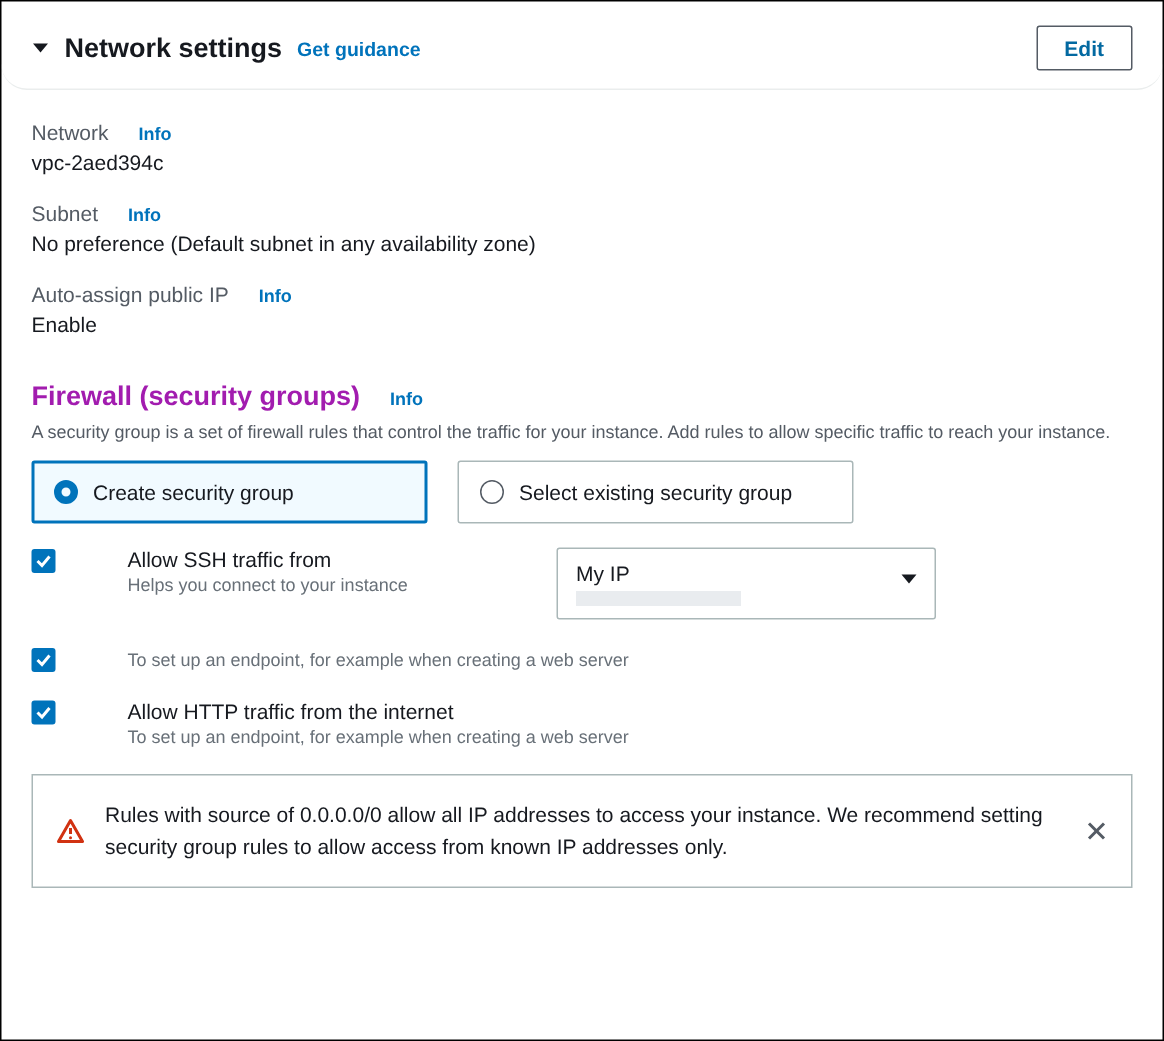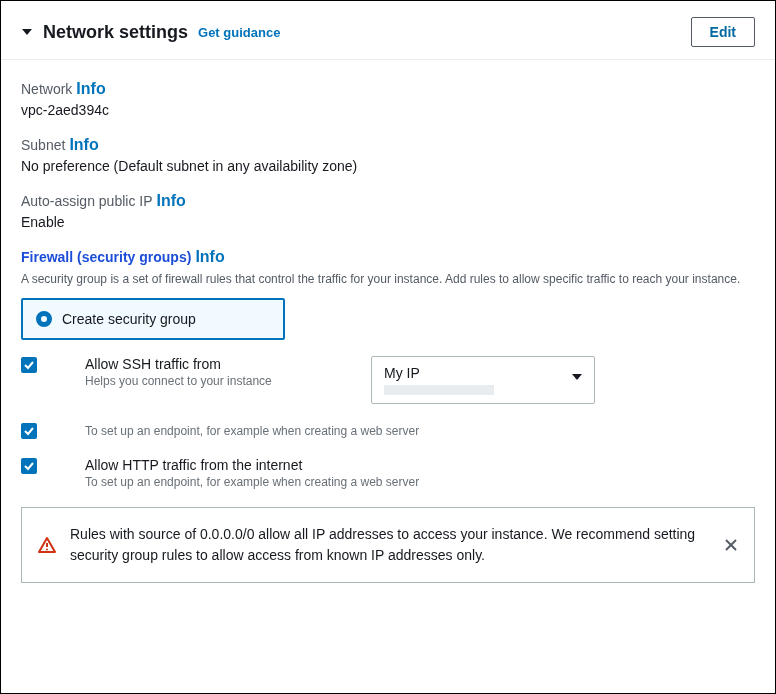--- a/index.html
+++ b/index.html
@@ -1,44 +1,44 @@
 <!DOCTYPE html>
 <html><head>
 <meta charset="utf-8">
 <style>
 * { box-sizing: border-box; margin: 0; padding: 0; }
 body { font-family: "Amazon Ember", "Helvetica Neue", Arial, sans-serif; background: #fff; color: #16191f; font-size: 14px; }
 .panel { border: 1px solid #000; width: 776px; height: 694px; padding: 0; }
-.header { display: flex; align-items: center; padding: 16px 20px 12px 20px; border-bottom: 1px solid #eaeded; }
+.header { display: flex; align-items: center; padding: 16px 20px 12px 20px; border-bottom: 1px solid #eaeded; border-radius: 17px; }
 .caret { margin-right: 10px; display:inline-flex; }
 .title { font-size: 18px; font-weight: 700; margin-right: 10px; }
 .link { color: #0073bb; font-size: 13px; font-weight: 700; cursor: pointer; }
-.link-small { color: #0073bb; font-size: 16px; font-weight: 700; cursor: pointer; margin-left: 4px;}
+.link-small { color: #0073bb; font-size: 12px; font-weight: 700; cursor: pointer; margin-left: 20px;}
 .spacer { flex: 1; }
 .btn-edit { border: 1px solid #545b64; background: #fff; padding: 6px 18px; font-size: 14px; font-weight: 700; cursor: pointer; border-radius: 2px; color:#0369a1; }
 .body { padding: 20px 20px 20px 20px; }
 .field { margin-bottom: 18px; }
 .field-label { color: #545b64; font-size: 14px; margin-bottom: 4px; display: flex; align-items: baseline; }
 .field-value { color: #16191f; font-size: 14px; }
-.firewall-label { font-weight: 700; color: #1d4ed8; font-size: 14px; }
+.firewall-label { font-weight: 700; color: #a21caf; font-size: 18px; margin-top: 12px; }
 .firewall-desc { color: #545b64; font-size: 12px; margin-top: 2px; line-height: 1.5; }
 .segmented { display: flex; gap: 20px; margin-top: 10px; margin-bottom: 16px; }
 .seg-opt { flex: 0 0 264px; border: 1px solid #aab7b8; padding: 12px 14px; display: flex; align-items: center; cursor: pointer; border-radius: 2px; background:#fff; }
 .seg-opt.selected { border: 2px solid #0073bb; background: #f1faff; padding: 11px 13px; }
 .radio-outer { width: 16px; height: 16px; border: 1px solid #545b64; border-radius: 50%; margin-right: 10px; display:flex; align-items:center; justify-content:center; flex-shrink:0;}
 .seg-opt.selected .radio-outer { border: 5px solid #0073bb; }
 .seg-text { font-size: 14px; }
 .sg-desc { font-size: 14px; margin-bottom: 20px; }
 .check-row { display: flex; align-items: flex-start; margin-bottom: 18px; gap: 36px; }
 .checkbox { width: 16px; height: 16px; background: #0073bb; border-radius: 2px; margin-right: 12px; margin-top: 1px; display:flex; align-items:center; justify-content:center; flex-shrink:0; cursor:pointer;}
 .check-col { flex: 0 0 250px; }
 .check-label { font-size: 14px; }
 .check-help { color: #687078; font-size: 12px; margin-top: 2px; }
 .select-wrap { position: relative; }
-.select { border: 1px solid #aab7b8; padding: 8px 12px; width: 224px; border-radius: 2px; cursor: pointer; background:#fff; min-height:46px;}
+.select { border: 1px solid #aab7b8; padding: 8px 12px; width: 253px; border-radius: 2px; cursor: pointer; background:#fff; min-height:46px;}
 .select-val { font-size: 14px; }
 .select-sub { width: 110px; height: 10px; background: #e9ecef; margin-top: 4px; }
 .select-caret { position: absolute; right: 12px; top: 14px; }
 .alert { border: 1px solid #aab7b8; padding: 16px; display: flex; align-items: center; gap: 14px; margin-top: 10px;}
 .alert-icon { flex-shrink: 0; margin-top: 2px;}
 .alert-text { font-size: 14px; line-height: 1.5; flex:1;}
 .alert-close { flex-shrink:0; cursor:pointer; margin-top:2px;}
 </style>
 </head>
 <body>
@@ -86,20 +86,24 @@
       <div class="field-label">
         <span class="firewall-label">Firewall (security groups)</span>
         <span class="link-small">Info</span>
       </div>
       <div class="firewall-desc">A security group is a set of firewall rules that control the traffic for your instance. Add rules to allow specific traffic to reach your instance.</div>
 
       <div class="segmented">
         <div class="seg-opt selected">
           <span class="radio-outer"></span>
           <span class="seg-text">Create security group</span>
+        </div>
+        <div class="seg-opt">
+          <span class="radio-outer"></span>
+          <span class="seg-text">Select existing security group</span>
         </div>
       </div>
 
 
       <div class="check-row">
         <div class="checkbox">
           <svg width="12" height="12" viewBox="0 0 12 12">
               <path d="M2 6 L5 9 L10 3" stroke="#fff" stroke-width="2" fill="none"></path>
             </svg>
         </div>

